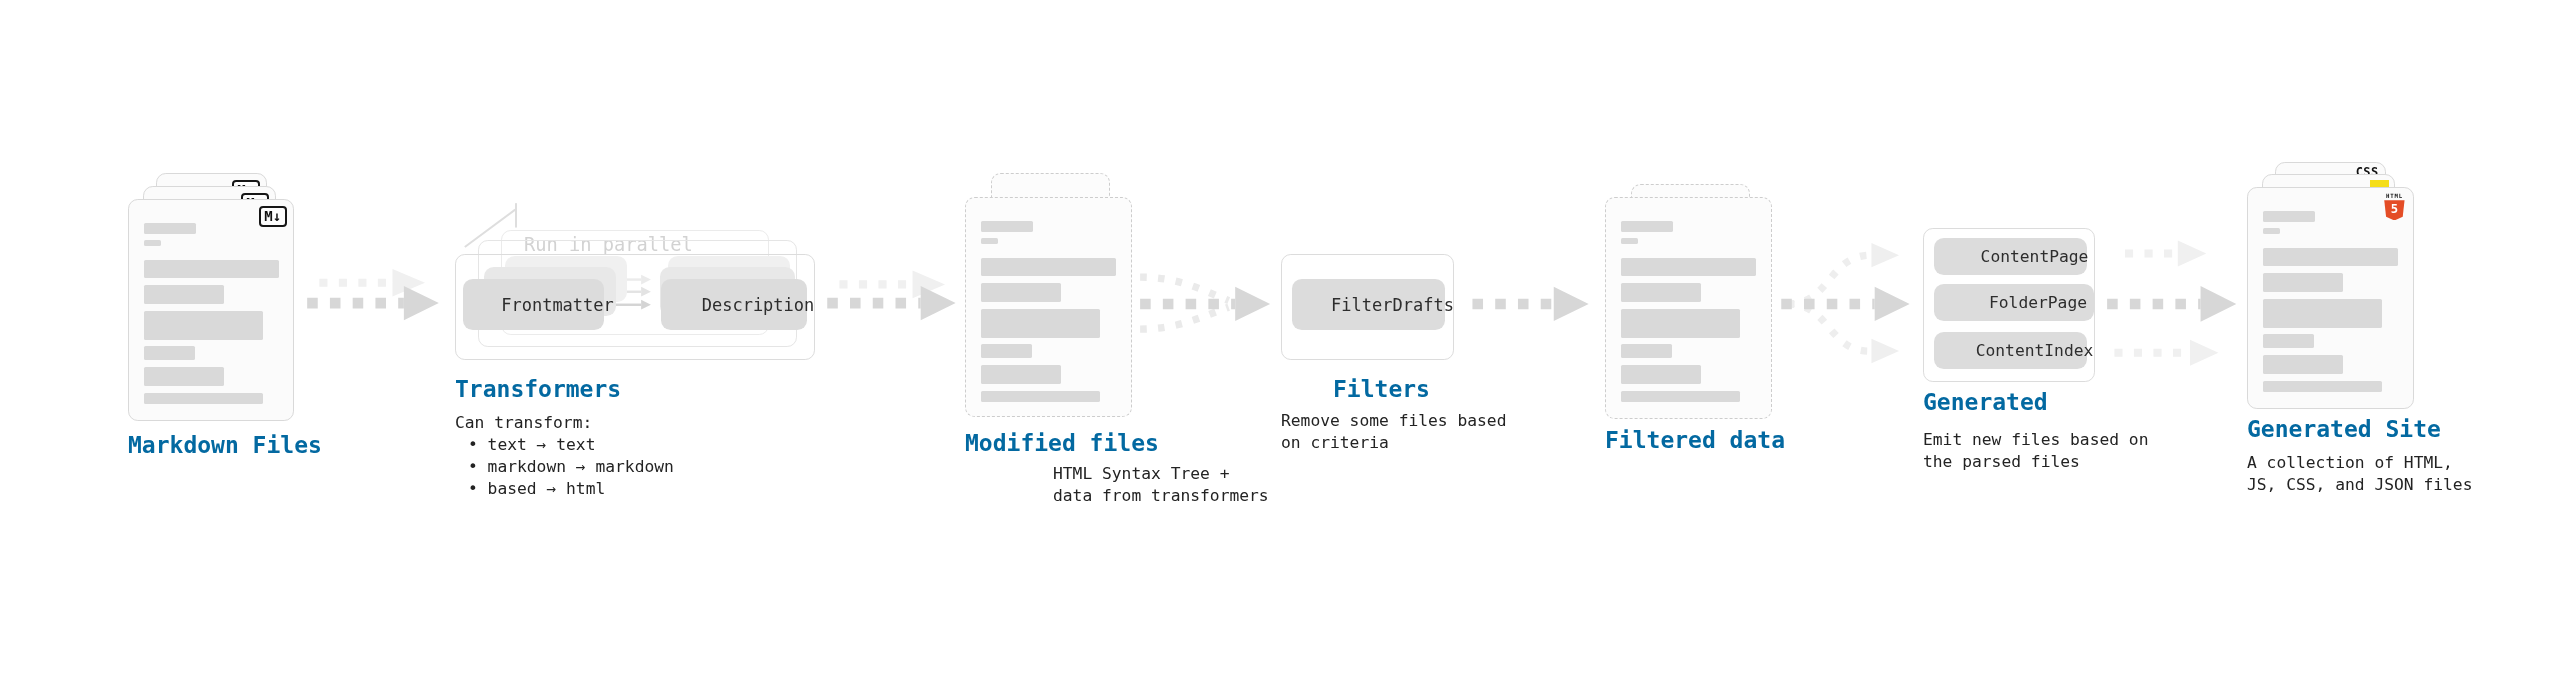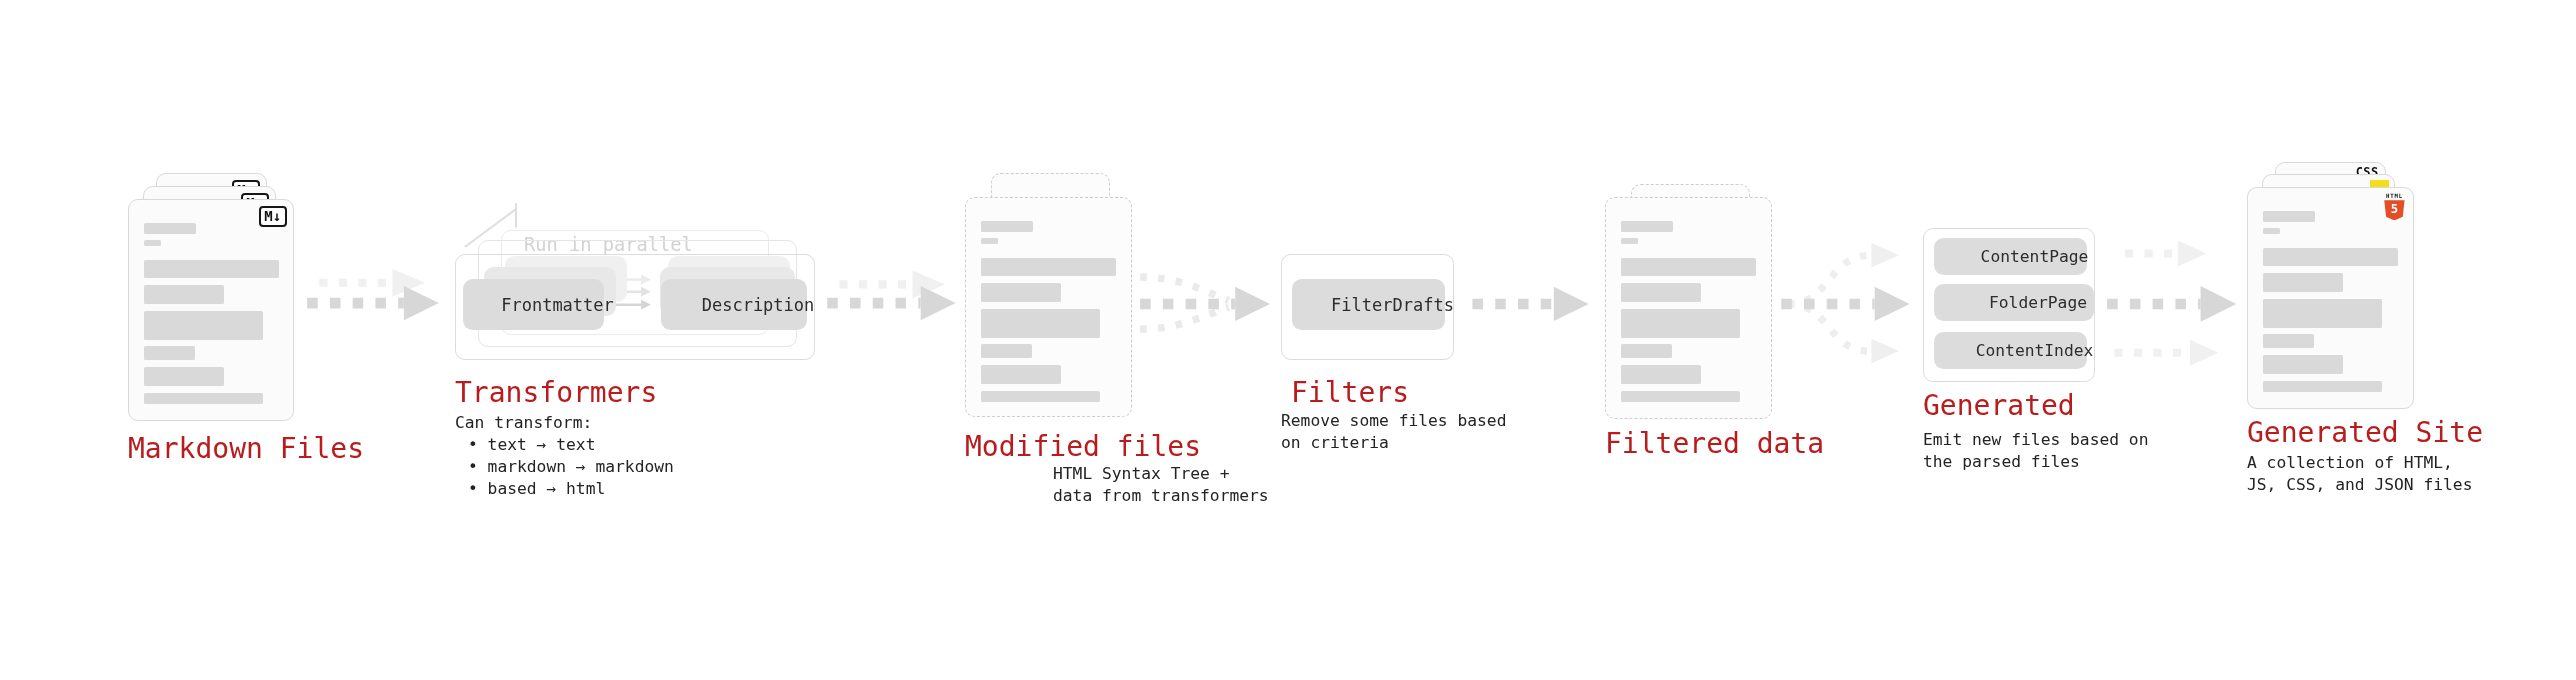--- a/index.html
+++ b/index.html
@@ -36,21 +36,21 @@
   .outline-box{position:absolute;border:1.6px solid #dcdcdc;border-radius:9.8px;box-sizing:border-box;background:transparent;}
   .outline-box.l2{border-color:#e5e5e5;}
   .outline-box.l3{border-color:#ebebeb;}
   .pill{
     position:absolute;background:#dcdcdc;border-radius:9.8px;box-sizing:border-box;
     display:flex;align-items:center;justify-content:center;font-size:17px;color:#2d2d2d;padding-left:48px;
   }
   .pill.ghost1{background:#e8e8e8;}
   .pill.ghost2{background:#f0f0f0;}
   
-  .stage-title{position:absolute;font-size:28px;color:#b91c1c;white-space:nowrap;}
+  .stage-title{position:absolute;font-size:23px;color:#0369a1;white-space:nowrap;font-weight:bold;}
   .stage-sub{position:absolute;font-size:16.3px;line-height:22px;color:#232323;white-space:nowrap;}
   .bullet-line{padding-left:13px;}
   .annotation{position:absolute;font-size:18.7px;color:#d2d2d2;white-space:nowrap;margin-top:32px;}
   svg{position:absolute;left:0;top:0;pointer-events:none;}
 </style>
 </head>
 <body>
 
 <div class="canvas">
 
@@ -179,21 +179,21 @@
     <div class="stage-title" style="left:965px;top:430px;">Modified files</div>
     <div class="stage-sub" style="left:1011px;top:463px;margin-left:42px;">
       <div>HTML Syntax Tree +</div>
       <div>data from transformers</div>
     </div>
   </div>
 
   <div>
     <div class="outline-box" style="left:1281px;top:254px;width:173px;height:106px;"></div>
     <div class="pill" style="left:1292px;top:279px;width:153px;height:51px;">FilterDrafts</div>
-    <div class="stage-title" style="left:1291px;top:376px;">Filters</div>
+    <div class="stage-title" style="left:1333px;top:376px;">Filters</div>
     <div class="stage-sub" style="left:1281px;top:410px;">
       <div>Remove some files based</div>
       <div>on criteria</div>
     </div>
   </div>
 
   <div>
     <div class="file-card dashed" style="left:1631px;top:184px;width:119px;height:219px;"></div>
     <div class="file-card dashed" style="left:1605px;top:197px;width:167px;height:222px;">
       <div class="bars">

